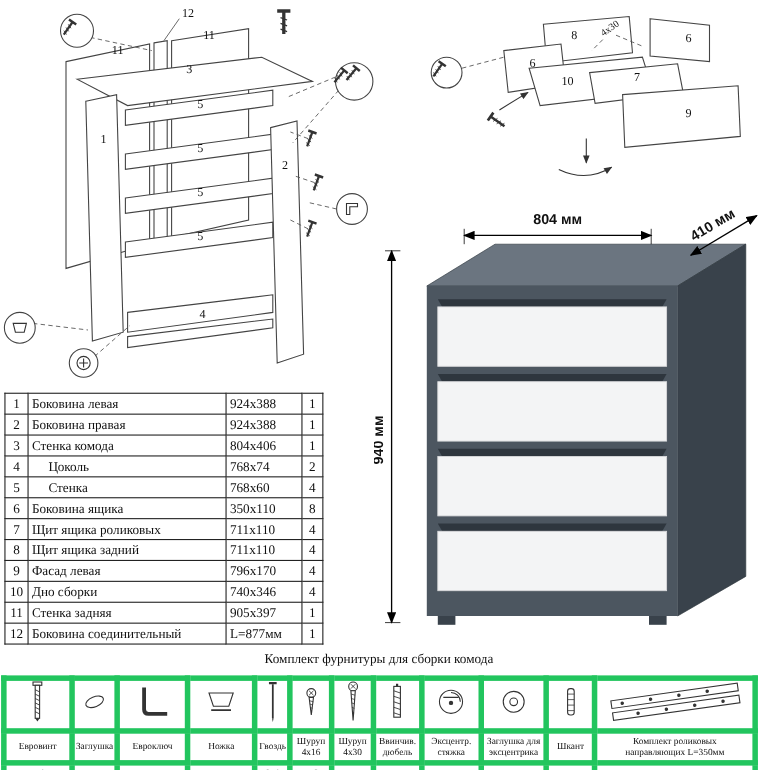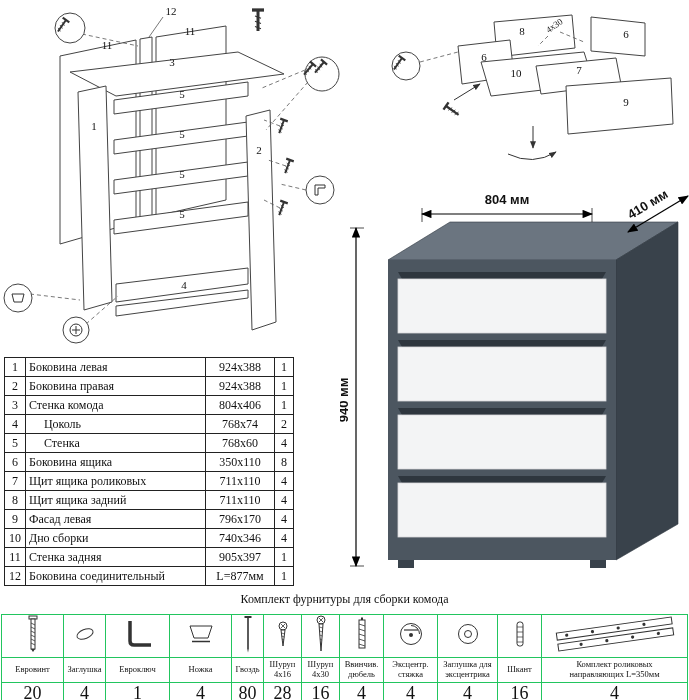--- a/index.html
+++ b/index.html
@@ -7,26 +7,26 @@
   .sheet{position:relative;width:689px;height:700px;background:#fff;overflow:hidden;}
   svg text{font-family:"Liberation Serif",serif;fill:#111;}
   .diagram{position:absolute;}
   .exploded{left:0;top:2px;}
   .drawerdiag{left:388px;top:2px;}
   .chest{left:340px;top:188px;}
   .parts-table{position:absolute;left:4px;top:357px;border-collapse:collapse;background:#fff;}
   .parts-table td{border:1px solid #222;font-size:12px;height:18px;padding:0 3px;white-space:nowrap;color:#111;}
   .parts-table td.num{width:16px;text-align:center;padding:0 2px;}
   .parts-table td.name{width:158px;}
-  .parts-table td.size{width:62px;text-align:center;}
+  .parts-table td.size{width:62px;}
   .parts-table td.qty{width:14px;text-align:center;padding:0 2px;}
   .parts-table td.indent{padding-left:18px;}
   .hw-title{position:absolute;left:0;top:592px;width:689px;text-align:center;font-size:12px;color:#111;}
   .hw-table{position:absolute;left:1px;top:614px;border-collapse:collapse;table-layout:fixed;background:#fff;}
-  .hw-table td{border:1px solid #22c55e;text-align:center;vertical-align:middle;padding:0;color:#111;}
+  .hw-table td{border:5px solid #22c55e;text-align:center;vertical-align:middle;padding:0;color:#111;}
   .hw-icons td{height:40px;}
   .hw-labels td{height:24px;font-size:8.5px;line-height:1.15;white-space:pre-line;}
   .hw-qty td{height:15px;font-size:18px;}
   .dimtext{font-family:"Liberation Sans",sans-serif;font-weight:bold;font-size:13px;}
 </style>
 </head>
 <body>
 
 <div class="sheet">
 

